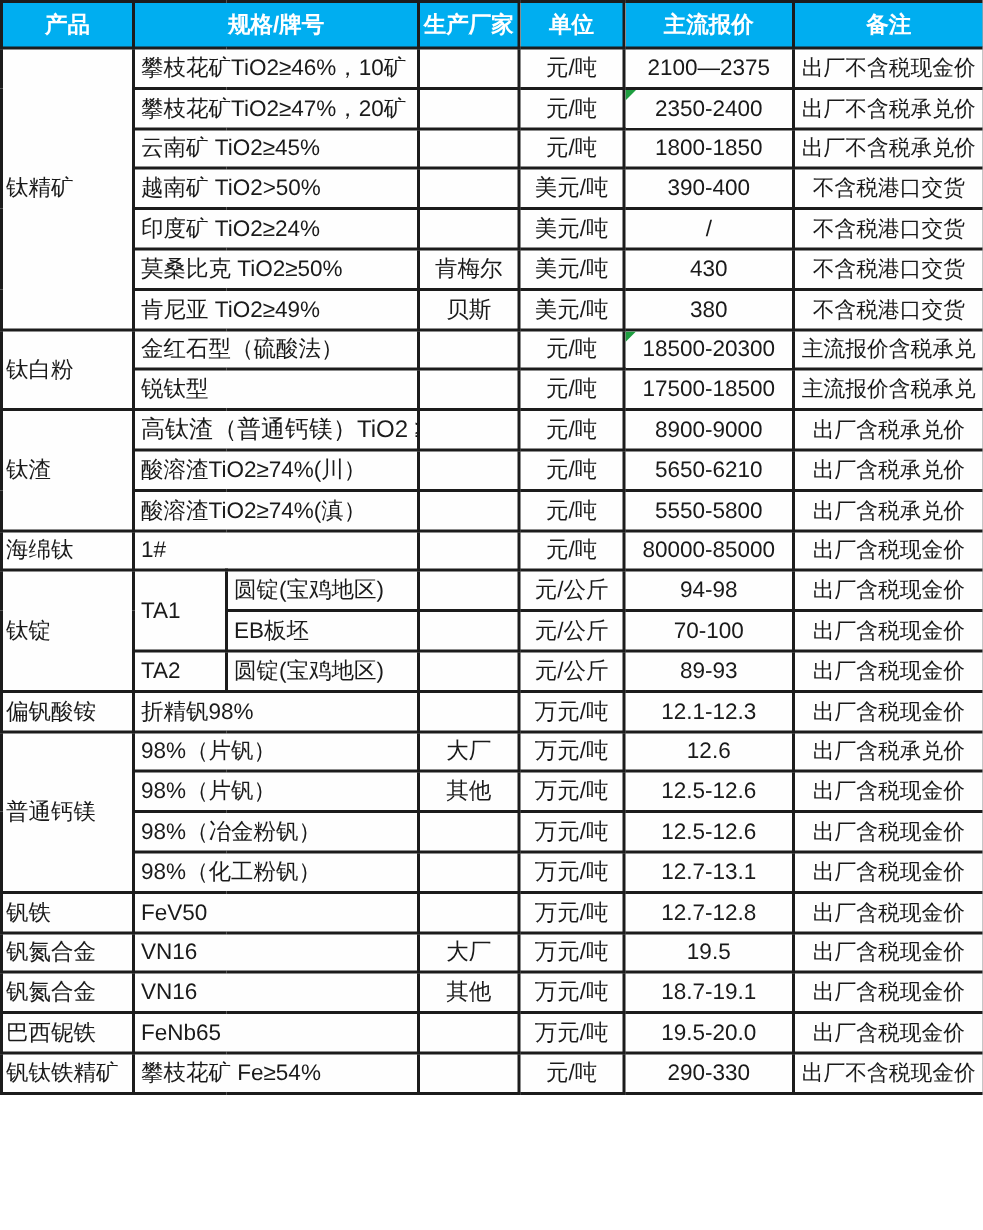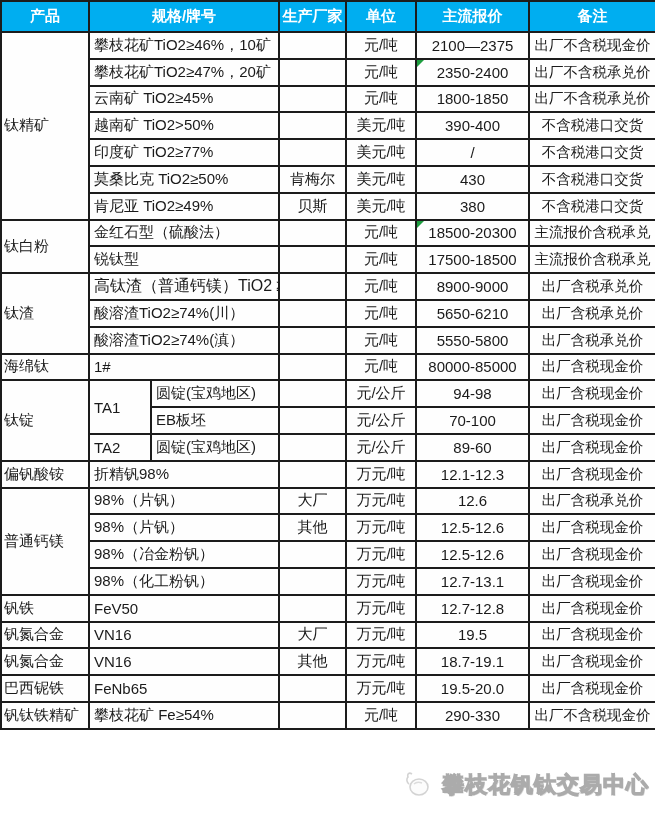--- a/index.html
+++ b/index.html
@@ -129,21 +129,21 @@
           <td class="col-remark">出厂不含税承兑价</td>
         </tr>
         <tr>
           <td colspan="2" class="col-spec">越南矿 TiO2&gt;50%</td>
           <td class="col-center"></td>
           <td class="col-center">美元/吨</td>
           <td class="col-center">390-400</td>
           <td class="col-remark">不含税港口交货</td>
         </tr>
         <tr>
-          <td colspan="2" class="col-spec">印度矿 TiO2≥77%</td>
+          <td colspan="2" class="col-spec">印度矿 TiO2≥24%</td>
           <td class="col-center"></td>
           <td class="col-center">美元/吨</td>
           <td class="col-center">/</td>
           <td class="col-remark">不含税港口交货</td>
         </tr>
         <tr>
           <td colspan="2" class="col-spec">莫桑比克 TiO2≥50%</td>
           <td class="col-center">肯梅尔</td>
           <td class="col-center">美元/吨</td>
           <td class="col-center">430</td>
@@ -215,21 +215,21 @@
           <td class="col-center"></td>
           <td class="col-center">元/公斤</td>
           <td class="col-center">70-100</td>
           <td class="col-remark">出厂含税现金价</td>
         </tr>
         <tr>
           <td class="col-spec">TA2</td>
           <td class="col-spec">圆锭(宝鸡地区)</td>
           <td class="col-center"></td>
           <td class="col-center">元/公斤</td>
-          <td class="col-center">89-60</td>
+          <td class="col-center">89-93</td>
           <td class="col-remark">出厂含税现金价</td>
         </tr>
         <tr>
           <td class="col-product">偏钒酸铵</td>
           <td colspan="2" class="col-spec">折精钒98%</td>
           <td class="col-center"></td>
           <td class="col-center">万元/吨</td>
           <td class="col-center">12.1-12.3</td>
           <td class="col-remark">出厂含税现金价</td>
         </tr>
@@ -298,24 +298,14 @@
           <td class="col-product">钒钛铁精矿</td>
           <td colspan="2" class="col-spec">攀枝花矿 Fe≥54%</td>
           <td class="col-center"></td>
           <td class="col-center">元/吨</td>
           <td class="col-center">290-330</td>
           <td class="col-remark">出厂不含税现金价</td>
         </tr>
       </tbody>
   </table>
 
-  <div class="watermark">
-    <span class="wm-logo">
-      <svg viewBox="0 0 30 28" fill="none">
-        <path d="M6 3 C3 1 1 3 2 6 C0 8 1 12 3 13" stroke="#b0b0b0" stroke-width="1.6"></path>
-        <ellipse cx="13" cy="16" rx="9" ry="8" stroke="#b0b0b0" stroke-width="1.6" fill="#fafafa"></ellipse>
-        <path d="M8 13 q3 -3 8 -1" stroke="#c0c0c0" stroke-width="1.4"></path>
-      </svg>
-    </span>
-    <span class="wm-text">攀枝花钒钛交易中心</span>
-  </div>
 
 </div>
 
 </body></html>

